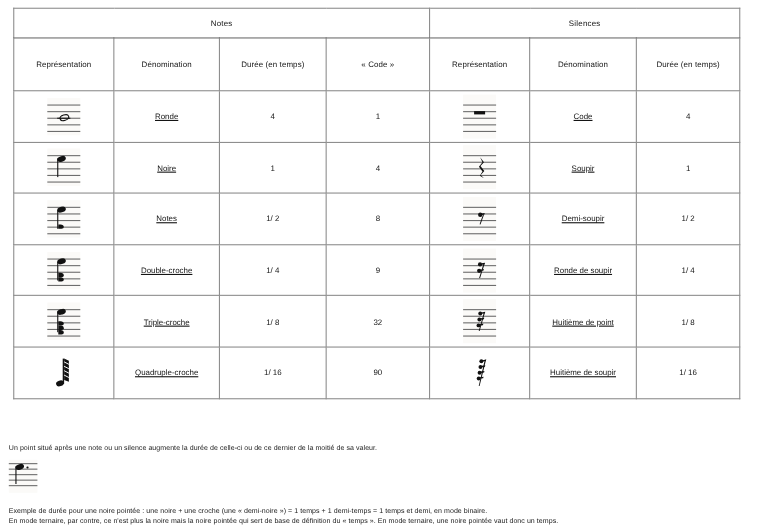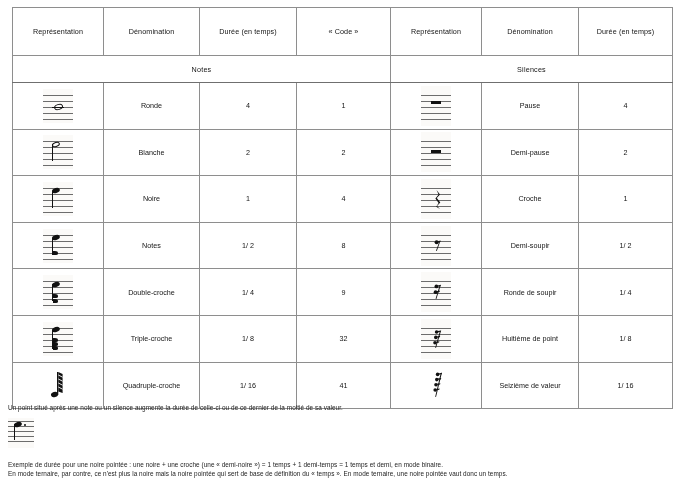--- a/index.html
+++ b/index.html
@@ -56,21 +56,21 @@
     font-size: 7.6px;
     font-weight: bold;
     letter-spacing: .1px;
   }
   .sep-left {
     border-left: 1.4px solid #4a4a4a !important;
   }
   .body-row td {
     height: 45.6px;
   }
-  .cell-name { font-size: 7.2px; }
+  .cell-name { font-size: 7.2px; text-decoration: underline; }
   .cell-num  { font-size: 7.2px; }
 
   
   .c1 { width: 91px; }
   .c2 { width: 96px; }
   .c3 { width: 97px; }
   .c4 { width: 94px; }
   .c5 { width: 91px; }
   .c6 { width: 97px; }
   .c7 { width: 94px; }
@@ -169,32 +169,32 @@
       <col class="c1">
         <col class="c2">
         <col class="c3">
         <col class="c4">
       <col class="c5">
         <col class="c6">
         <col class="c7">
     </colgroup>
     <thead>
       <tr>
+        <th class="grp-head" colspan="4">Notes</th>
+        <th class="grp-head sep-left" colspan="3">Silences</th>
+      </tr>
+      <tr>
         <th class="col-head">Représentation</th>
         <th class="col-head">Dénomination</th>
         <th class="col-head">Durée (en temps)</th>
         <th class="col-head">« Code »</th>
         <th class="col-head sep-left">Représentation</th>
         <th class="col-head">Dénomination</th>
         <th class="col-head">Durée (en temps)</th>
       </tr>
-      <tr>
-        <th class="grp-head" colspan="4">Notes</th>
-        <th class="grp-head sep-left" colspan="3">Silences</th>
-      </tr>
     </thead>
     <tbody>
 
       <tr class="body-row">
         <td>
           <span class="staff">
             <i class="ln l1"></i><i class="ln l2"></i><i class="ln l3"></i><i class="ln l4"></i><i class="ln l5"></i>
             <span class="glyph">
               <i class="ledger" style="left:9px; top:18px; width:12px;"></i>
               <i class="nhead hollow" style="left:11px; top:15.3px; width:9px; height:5.6px;"></i>
@@ -205,48 +205,24 @@
         <td class="cell-num">4</td>
         <td class="cell-num">1</td>
         <td class="sep-left">
           <span class="staff tall">
             <i class="ln l1" style="top:9px;"></i><i class="ln l2" style="top:15px;"></i><i class="ln l3" style="top:21px;"></i><i class="ln l4" style="top:27px;"></i><i class="ln l5" style="top:33px;"></i>
             <span class="glyph">
               <i class="restbar" style="left:10px; top:15.5px; width:10px; height:3.2px;"></i>
             </span>
           </span>
         </td>
-        <td class="cell-name">Pause</td>
+        <td class="cell-name">Code</td>
         <td class="cell-num">4</td>
       </tr>
 
-      <tr class="body-row">
-        <td>
-          <span class="staff">
-            <i class="ln l1"></i><i class="ln l2"></i><i class="ln l3"></i><i class="ln l4"></i><i class="ln l5"></i>
-            <span class="glyph">
-              <i class="nhead hollow" style="left:9px; top:6.5px;"></i>
-              <i class="stem" style="left:8.6px; top:9px; height:17px;"></i>
-            </span>
-          </span>
-        </td>
-        <td class="cell-name">Blanche</td>
-        <td class="cell-num">2</td>
-        <td class="cell-num">2</td>
-        <td class="sep-left">
-          <span class="staff tall">
-            <i class="ln l1" style="top:9px;"></i><i class="ln l2" style="top:15px;"></i><i class="ln l3" style="top:21px;"></i><i class="ln l4" style="top:27px;"></i><i class="ln l5" style="top:33px;"></i>
-            <span class="glyph">
-              <i class="restbar" style="left:10px; top:17.8px; width:10px; height:3.2px;"></i>
-            </span>
-          </span>
-        </td>
-        <td class="cell-name">Demi-pause</td>
-        <td class="cell-num">2</td>
-      </tr>
 
       <tr class="body-row">
         <td>
           <span class="staff">
             <i class="ln l1"></i><i class="ln l2"></i><i class="ln l3"></i><i class="ln l4"></i><i class="ln l5"></i>
             <span class="glyph">
               <i class="nhead" style="left:9px; top:6.5px;"></i>
               <i class="stem" style="left:8.6px; top:9px; height:17px;"></i>
             </span>
           </span>
@@ -258,21 +234,21 @@
           <span class="staff tall">
             <i class="ln l1" style="top:9px;"></i><i class="ln l2" style="top:15px;"></i><i class="ln l3" style="top:21px;"></i><i class="ln l4" style="top:27px;"></i><i class="ln l5" style="top:33px;"></i>
             <span class="glyph">
               <svg width="34" height="40" viewBox="0 0 34 40" aria-hidden="true">
                 <path d="M15.5 11 L19 15.5 L15.8 19 L19.3 23.5 L16 27 L19 30
                          L15.2 27.8 L17.6 24 L14.4 19.6 L17.6 15.5 Z" fill="#111"></path>
               </svg>
             </span>
           </span>
         </td>
-        <td class="cell-name">Croche</td>
+        <td class="cell-name">Soupir</td>
         <td class="cell-num">1</td>
       </tr>
 
       <tr class="body-row">
         <td>
           <span class="staff">
             <i class="ln l1"></i><i class="ln l2"></i><i class="ln l3"></i><i class="ln l4"></i><i class="ln l5"></i>
             <span class="glyph">
               <i class="nhead" style="left:9px; top:6.5px;"></i>
               <i class="stem" style="left:8.6px; top:9px; height:17px;"></i>
@@ -376,39 +352,39 @@
                 <ellipse cx="11.5" cy="26.5" rx="3.6" ry="2.6" fill="#111" transform="rotate(-18 11.5 26.5)"></ellipse>
                 <rect x="14" y="4" width="1.3" height="23" fill="#111"></rect>
                 <path d="M15.3 4 L19.6 6 L19.6 25 L15.3 23.5 Z" fill="#111"></path>
                 <path d="M15.3 7 L19.6 9.2 M15.3 11 L19.6 13.2 M15.3 15 L19.6 17.2 M15.3 19 L19.6 21.2" stroke="#fff" stroke-width="0.9"></path>
               </svg>
             </span>
           </span>
         </td>
         <td class="cell-name">Quadruple-croche</td>
         <td class="cell-num">1/ 16</td>
-        <td class="cell-num">41</td>
+        <td class="cell-num">90</td>
         <td class="sep-left">
           <span class="staff tall" style="background:transparent;">
             <span class="glyph">
               <svg width="34" height="40" viewBox="0 0 34 40" aria-hidden="true">
                 <path d="M21 7.5 L15 32 L14.2 31.8 L19.6 8.8 Z" fill="#111"></path>
                 <circle cx="16.6" cy="9.4" r="1.8" fill="#111"></circle>
                 <path d="M17.7 8.4 L21 7.8 L20.7 9.2 L17.9 9.6 Z" fill="#111"></path>
                 <circle cx="15.8" cy="14.6" r="1.8" fill="#111"></circle>
                 <path d="M16.9 13.6 L20.2 13 L19.9 14.4 L17.2 14.8 Z" fill="#111"></path>
                 <circle cx="15" cy="19.8" r="1.8" fill="#111"></circle>
                 <path d="M16.1 18.8 L19.4 18.2 L19.1 19.6 L16.4 20 Z" fill="#111"></path>
                 <circle cx="14.2" cy="25" r="1.8" fill="#111"></circle>
                 <path d="M15.3 24 L18.6 23.4 L18.3 24.8 L15.6 25.2 Z" fill="#111"></path>
               </svg>
             </span>
           </span>
         </td>
-        <td class="cell-name">Seizième de valeur</td>
+        <td class="cell-name">Huitième de soupir</td>
         <td class="cell-num">1/ 16</td>
       </tr>
 
     </tbody>
   </table>
 
   <div class="note-line" id="foot1">Un point situé après une note ou un silence augmente la durée de celle-ci ou de ce dernier de la moitié de sa valeur.</div>
 
   <div id="foot-img">
     <span class="staff" style="width:26px;height:30px;">

